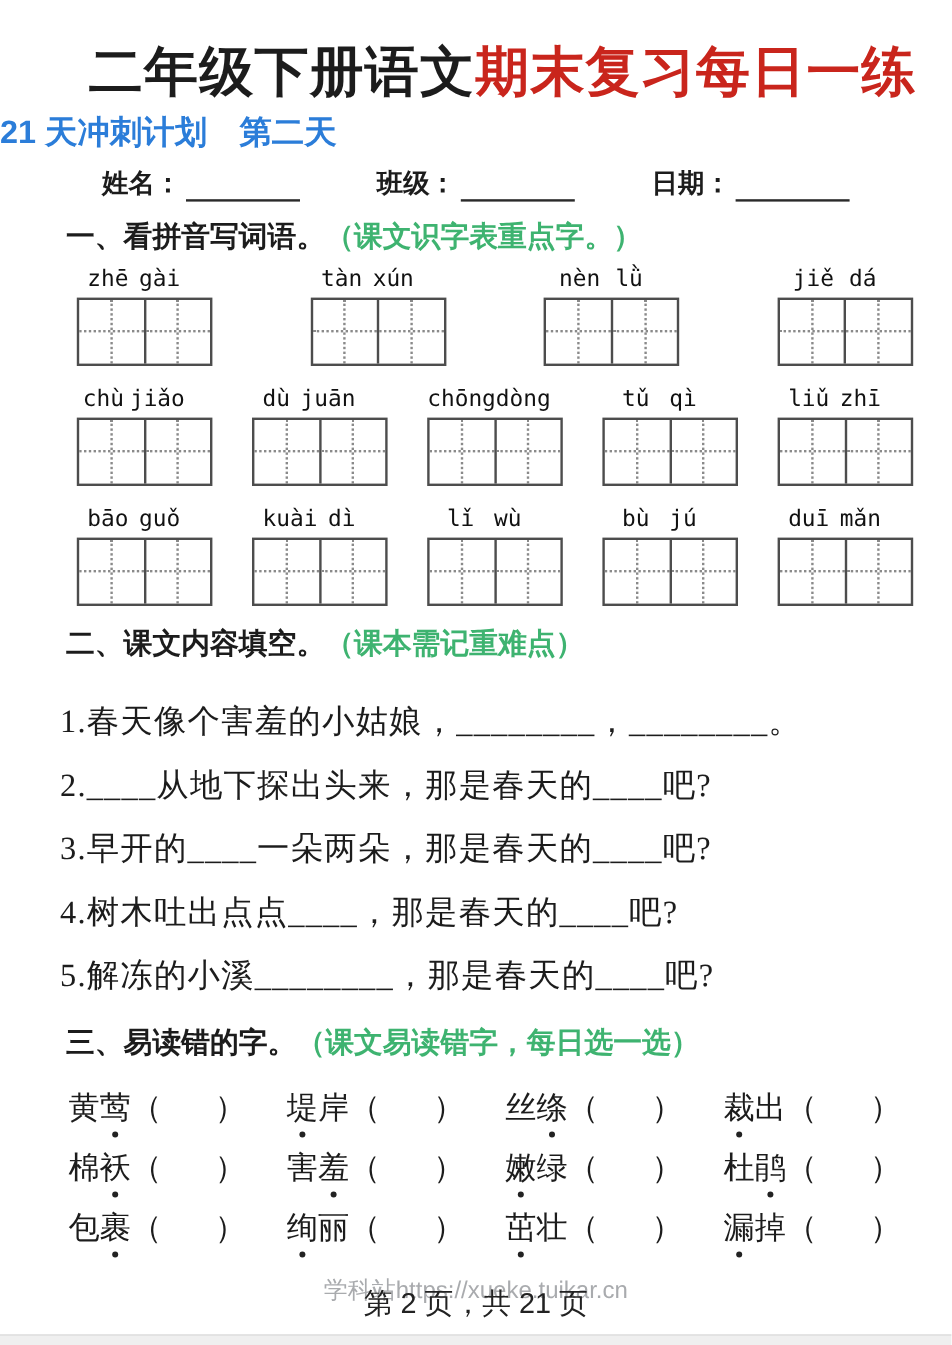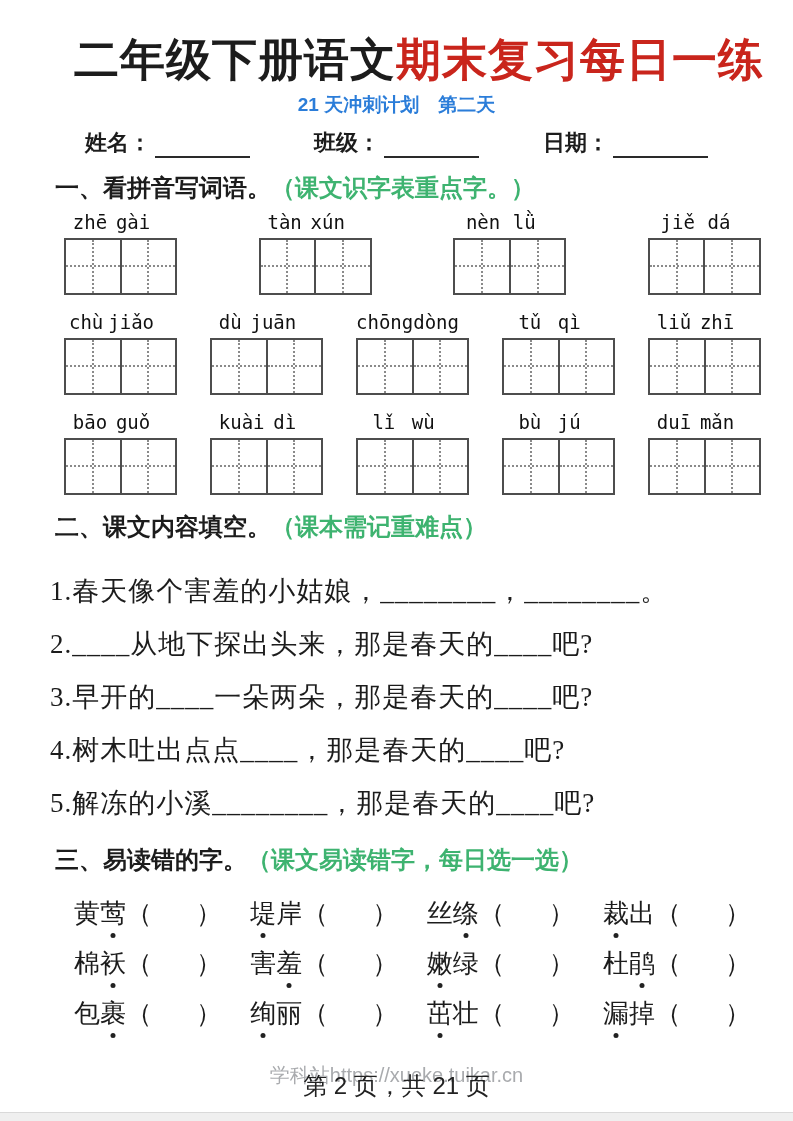--- a/index.html
+++ b/index.html
@@ -3,22 +3,22 @@
 <meta charset="utf-8">
 <style>
   * { margin:0; padding:0; box-sizing:border-box; }
   html,body { width:793px; height:1121px; background:#ffffff; overflow:hidden; }
   body { position:relative; font-family:"Liberation Serif","DejaVu Serif",serif; color:#1c1c1c; }
 
   
   .title { margin-top:32px; text-align:center; font-weight:bold;
            font-size:45px; letter-spacing:1px; line-height:1.25; white-space:nowrap;padding-left:45px; }
   .title .red { color:var(--red); }
-  .subtitle { margin-top:4px; text-align:center; font-family:"Liberation Sans","DejaVu Sans",sans-serif;
-              font-weight:bold; font-size:19px; color:var(--blue); }
+  .subtitle { margin-top:4px; text-align:left; font-family:"Liberation Sans","DejaVu Sans",sans-serif;
+              font-weight:bold; font-size:27px; color:var(--blue); }
   .name-line { display:flex; margin:10px 0 0 85px; gap:64px;
                font-family:"Liberation Sans","DejaVu Sans",sans-serif;
                font-weight:600; font-size:22px; }
   .nblank { display:inline-block; width:95px; height:22px; border-bottom:2px solid #2a2a2a; margin-left:4px; }
   .name-field { display:flex; align-items:flex-end; }
 
   
   .sec-head { margin:14px 0 0 55px; font-family:"Liberation Sans","DejaVu Sans",sans-serif;
               font-weight:700; font-size:24px; line-height:1.35; }
   .sec-head .note { color:var(--green); font-weight:600; }
@@ -36,21 +36,21 @@
   .tzg .cell::before { content:""; position:absolute; left:50%; top:0; bottom:0;
                        border-left:2px dotted #8a8a8a; margin-left:-1px; }
   .tzg .cell::after  { content:""; position:absolute; top:50%; left:0; right:0;
                        border-top:2px dotted #8a8a8a; margin-top:-1px; }
 
   
   .fill-items { margin:22px 0 0 50px; }
   .fill-item { font-size:27px; line-height:53px; white-space:nowrap; letter-spacing:1px; }
 
   
-  .word-rows { margin-top:12px;margin-left:17px; }
+  .word-rows { margin-top:12px; }
   .word-row { display:flex; justify-content:space-between; margin:0 42px 0 57px; height:50px; align-items:center; }
   .word-entry { font-size:26px; white-space:nowrap; }
   .char { position:relative; display:inline-block; }
   .char.dotted::after { content:""; position:absolute; left:50%; bottom:-7px; transform:translateX(-50%);
                         width:5px; height:5px; border-radius:50%; background:#222; }
   .pgap { display:inline-block; width:44px; }
 
   
   .footer { position:absolute; left:0; right:0; top:1056px; height:44px; }
   .watermark { position:absolute; left:50%; top:6px; transform:translateX(-50%);

